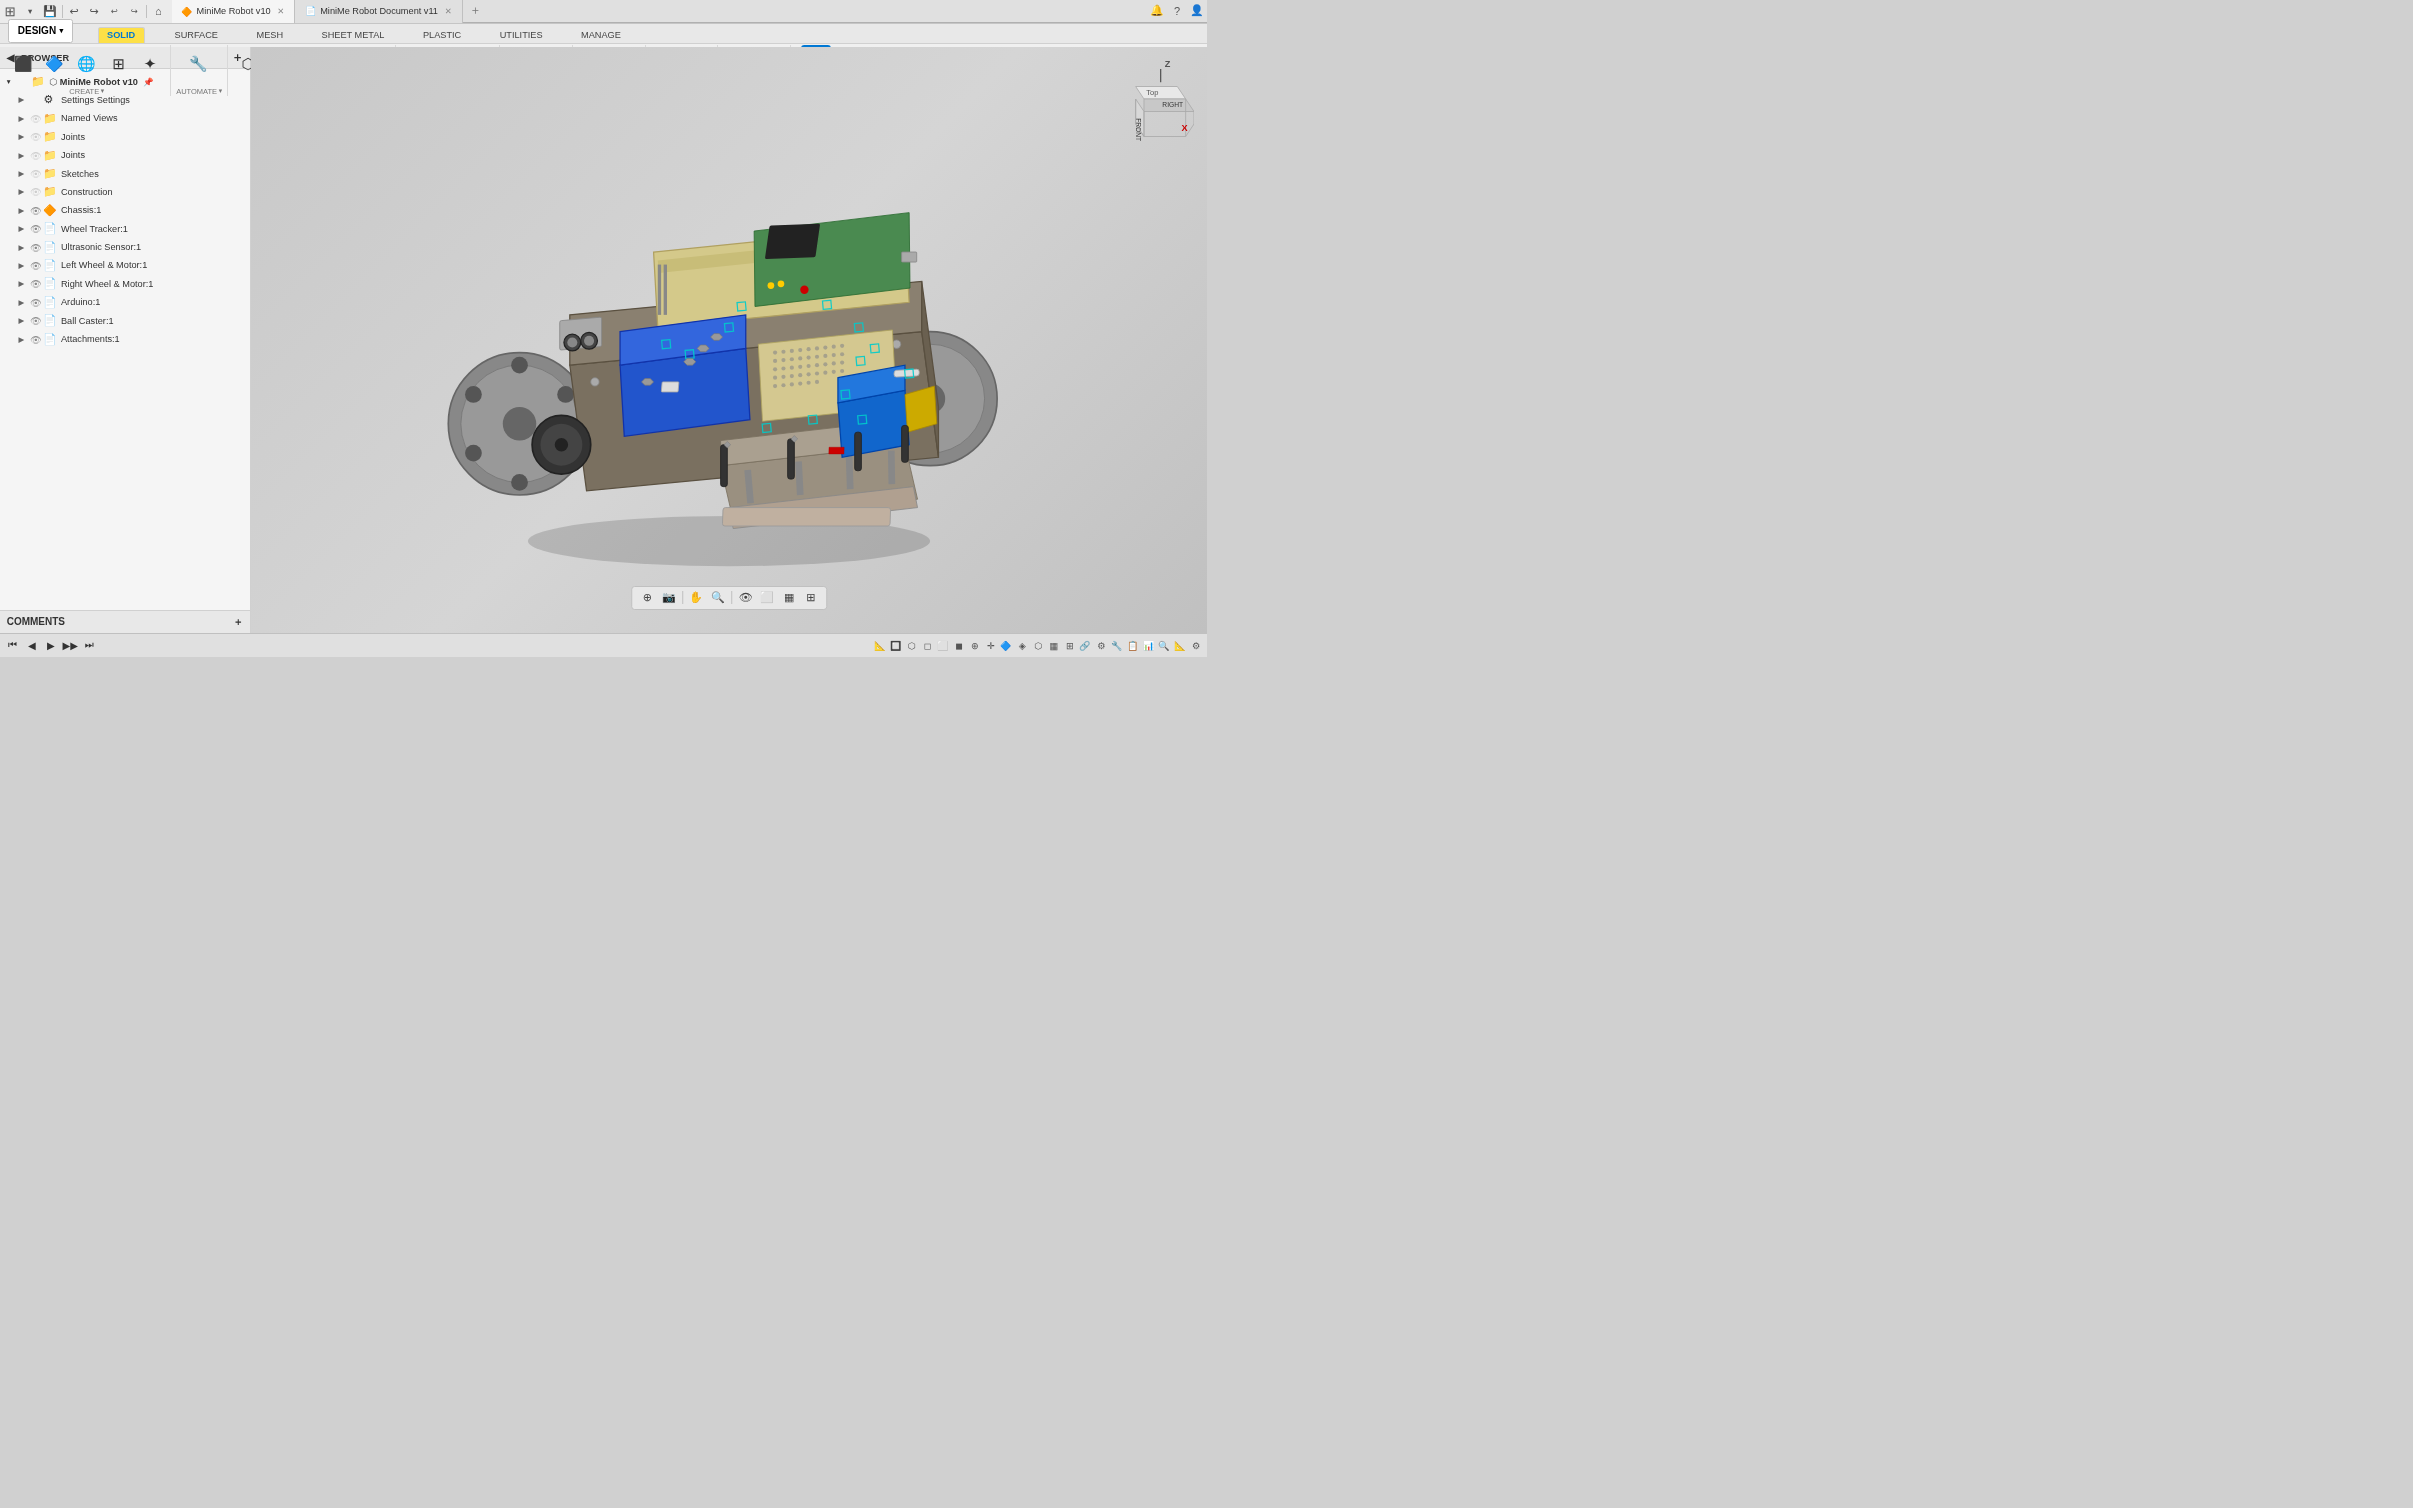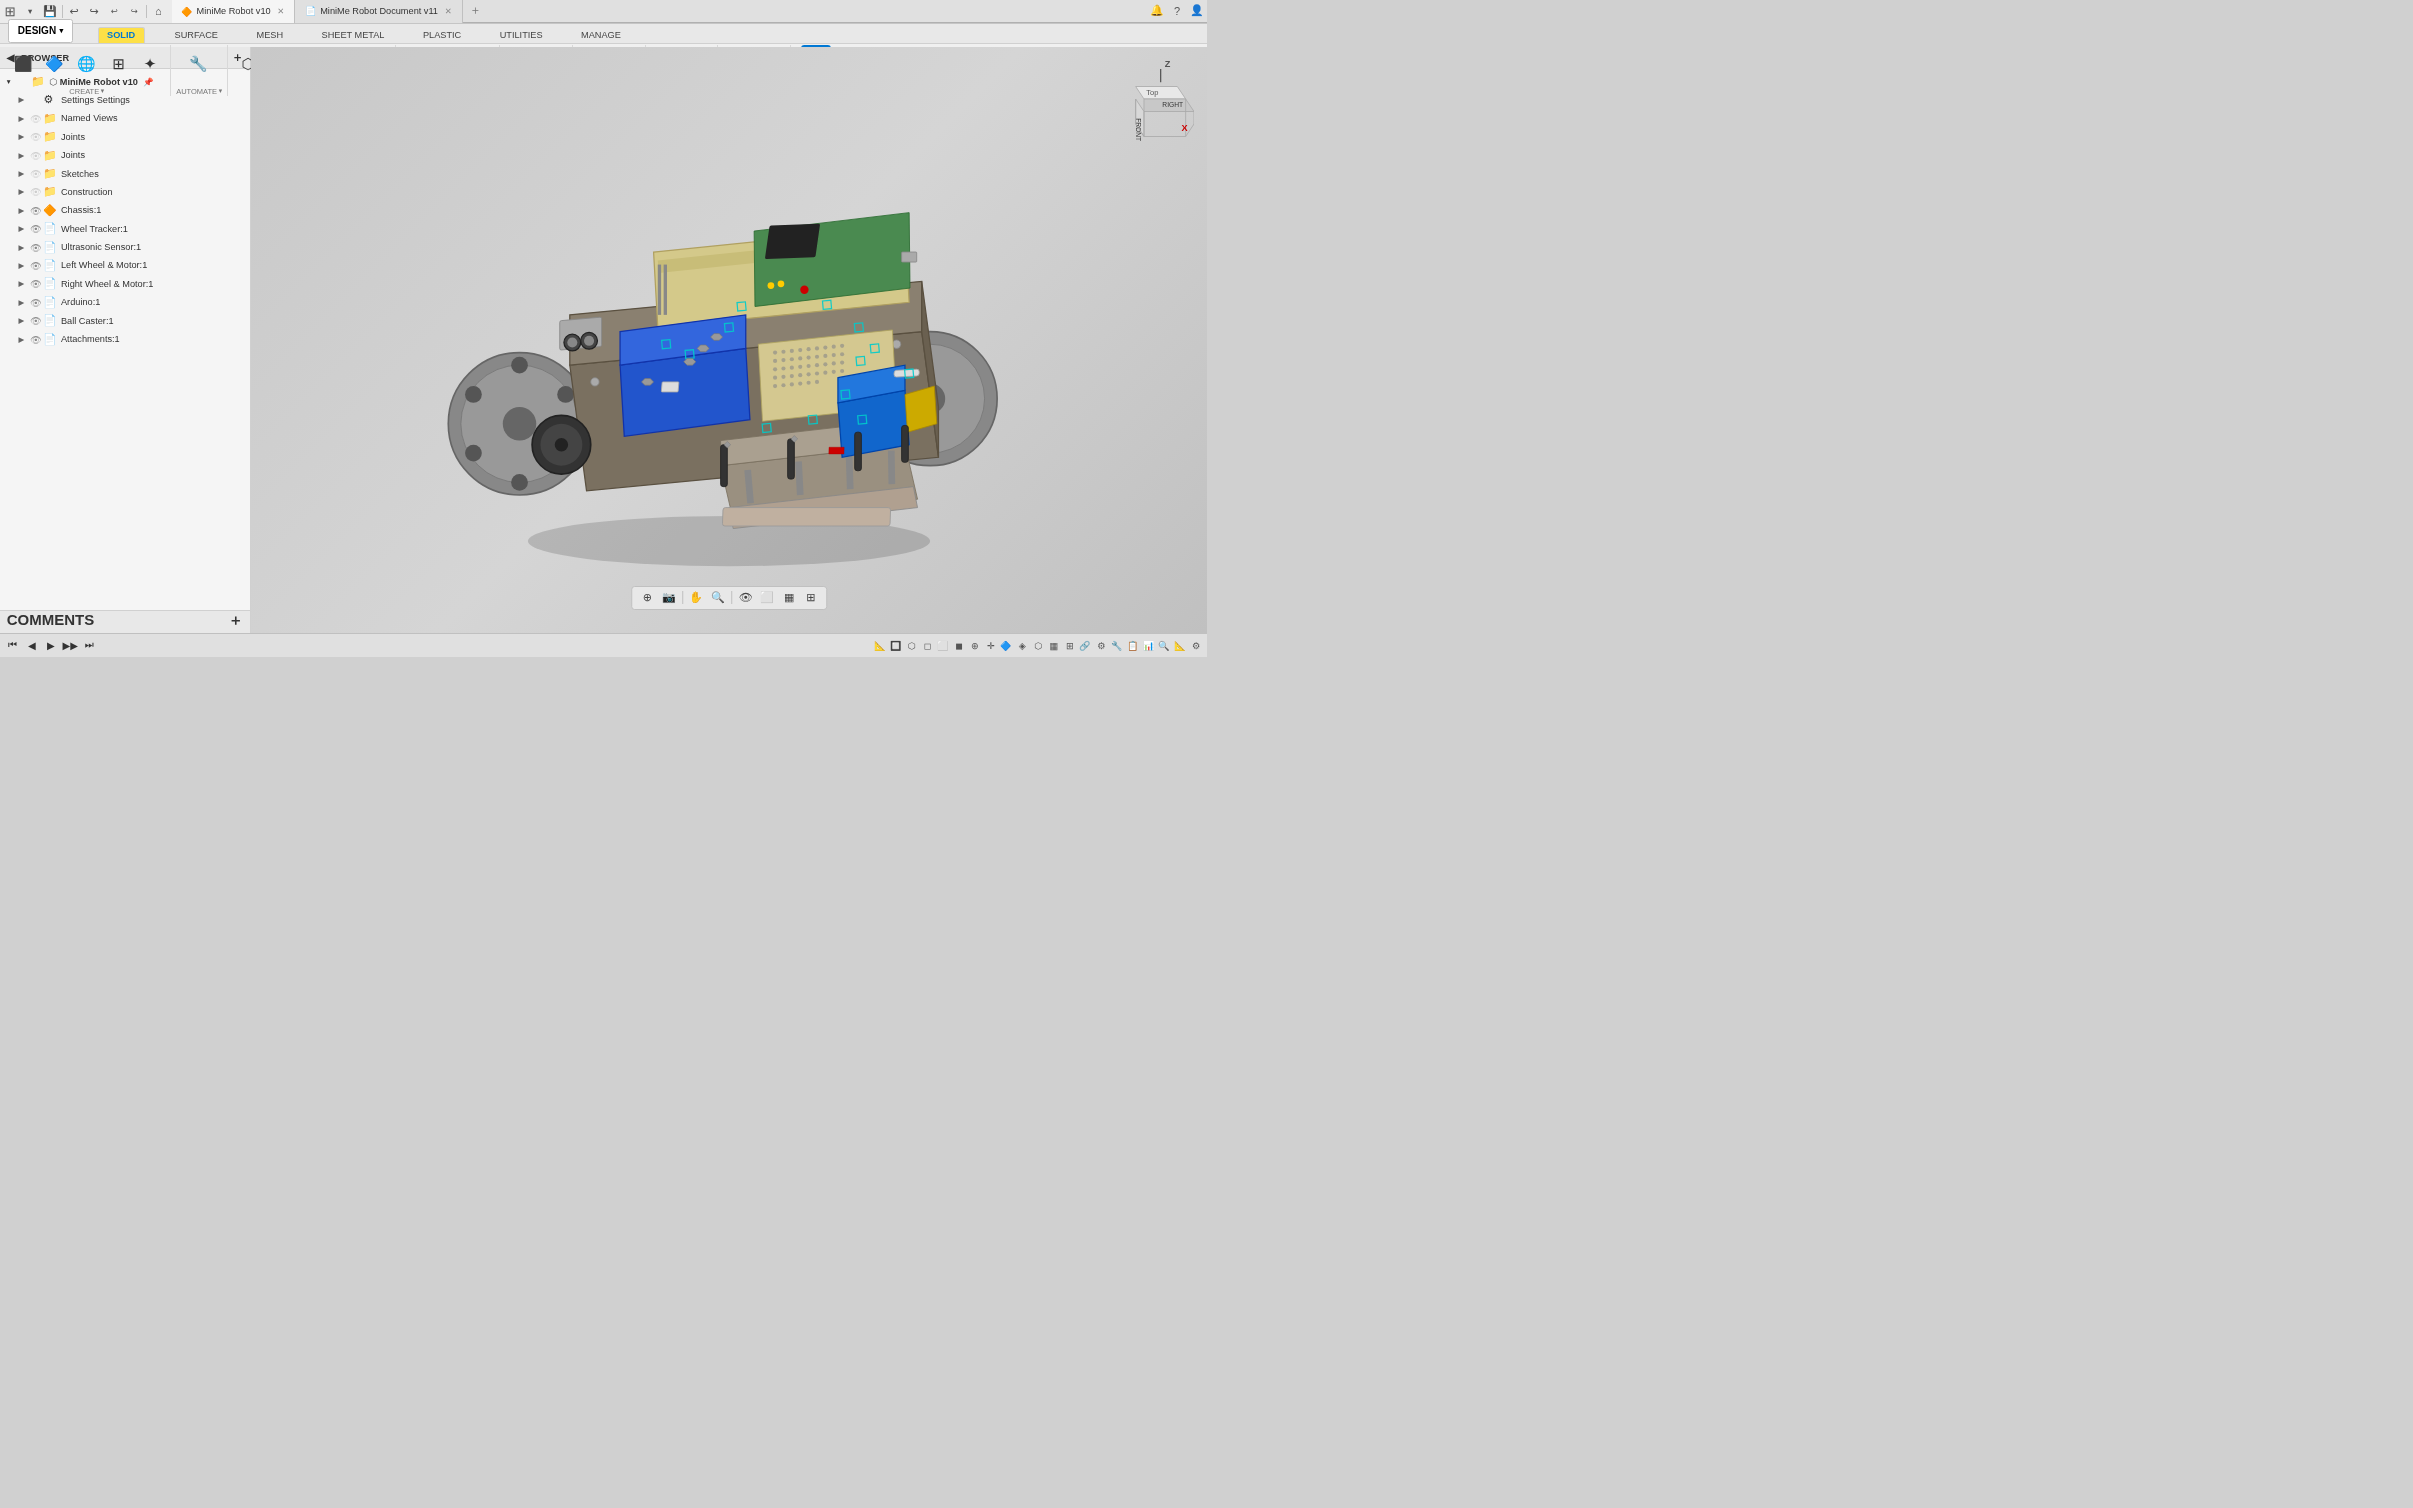--- a/index.html
+++ b/index.html
@@ -242,22 +242,23 @@
       color: #888;
     }
     .indent-1 { padding-left: 18.4px; }
 
     
     .comments-panel {
       height: 23.5px;
       background: #e8e8e8;
       border-top: 0.8px solid #d0d0d0;
       display: flex;
+      align-items: center;
       padding: 0 6.7px;
-      font-size: 15px;
+      font-size: 10px;
       font-weight: 600;
       color: #333;
     }
     .comments-panel .add-icon {
       margin-left: auto;
       cursor: pointer;
     }
 
     
     #viewport {

